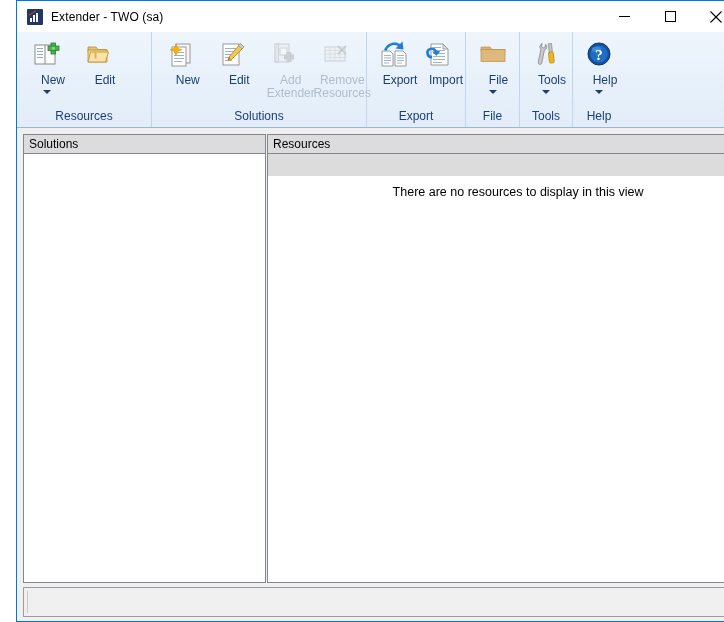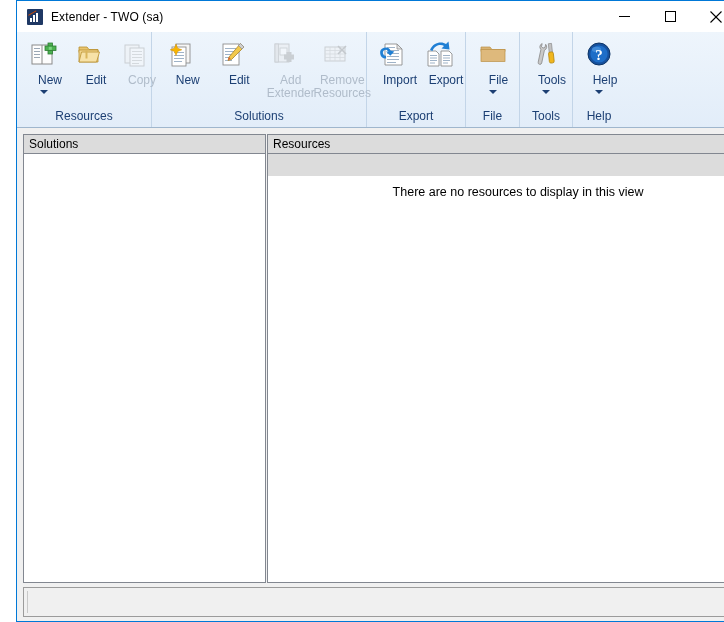--- a/index.html
+++ b/index.html
@@ -302,36 +302,20 @@
             <svg width="30" height="30" viewBox="0 0 30 30">
               <path d="M4 7 h8 l2 2.5 h9 v3 H4 Z" fill="#e8c46e" stroke="#b9912f" stroke-width="0.8"></path>
               <path d="M4 10 h19 v12 H4 Z" fill="#f3d791" stroke="#b9912f" stroke-width="0.8"></path>
               <path d="M6.5 12 h18 l-3 10 H4 Z" fill="#f7e2a8" stroke="#b9912f" stroke-width="0.8"></path>
               <rect x="10.5" y="10.5" width="2" height="8" fill="#d9b55c"></rect>
             </svg>
           </span>
           <span class="cap">Edit</span>
         </div>
 
-        <div class="rbtn disabled">
-          <span class="glyph">
-            <svg width="30" height="30" viewBox="0 0 30 30">
-              <rect x="4" y="5" width="14" height="18" fill="#f2f2f2" stroke="#9a9a9a" stroke-width="1"></rect>
-              <rect x="9" y="8" width="14" height="18" fill="#fafafa" stroke="#9a9a9a" stroke-width="1"></rect>
-              <g fill="#b5b5b5">
-                <rect x="11" y="11" width="10" height="1"></rect>
-                  <rect x="11" y="14" width="10" height="1"></rect>
-                <rect x="11" y="17" width="10" height="1"></rect>
-                  <rect x="11" y="20" width="10" height="1"></rect>
-                <rect x="11" y="23" width="7" height="1"></rect>
-              </g>
-            </svg>
-          </span>
-          <span class="cap">Copy</span>
-        </div>
       </div>
       <div class="rgroup-label">Resources</div>
     </div>
 
     <div class="rgroup" style="width:215px">
       <div class="rgroup-items">
         <div class="rbtn">
           <span class="glyph">
             <svg width="30" height="30" viewBox="0 0 30 30">
               <rect x="9" y="4" width="14" height="19" fill="#f6f6f6" stroke="#8f8f8f" stroke-width="0.9"></rect>
@@ -407,61 +391,61 @@
           </span>
           <span class="cap">Remove
 Resources</span>
         </div>
       </div>
       <div class="rgroup-label">Solutions</div>
     </div>
 
     <div class="rgroup" style="width:99px">
       <div class="rgroup-items">
+        <div class="rbtn">
+          <span class="glyph">
+            <svg width="30" height="30" viewBox="0 0 30 30">
+              <polygon points="3,11 11,11 14,14 14,26 3,26" fill="#ffffff" stroke="#8f8f8f" stroke-width="0.9"></polygon>
+              <g fill="#9fb3c8">
+                <rect x="5" y="15" width="7" height="1"></rect>
+                  <rect x="5" y="17.5" width="7" height="1"></rect>
+                <rect x="5" y="20" width="7" height="1"></rect>
+                  <rect x="5" y="22.5" width="5" height="1"></rect>
+              </g>
+              <polygon points="16,11 24,11 27,14 27,26 16,26" fill="#ffffff" stroke="#8f8f8f" stroke-width="0.9"></polygon>
+              <g fill="#9fb3c8">
+                <rect x="18" y="15" width="7" height="1"></rect>
+                  <rect x="18" y="17.5" width="7" height="1"></rect>
+                <rect x="18" y="20" width="7" height="1"></rect>
+                  <rect x="18" y="22.5" width="5" height="1"></rect>
+              </g>
+              <path d="M5 10 C8 2 17 1 21 4 l2.5 -2.5 l1 8 l-8 -1 l2.5 -2.5 C16 4 9.5 5 7.5 11 z" fill="#1f7fd4"></path>
+            </svg>
+          </span>
+          <span class="cap">Export</span>
+        </div>
+
         <div class="rbtn">
           <span class="glyph">
             <svg width="30" height="30" viewBox="0 0 30 30">
               <polygon points="6,4 18,4 23,9 23,25 6,25" fill="#ffffff" stroke="#8f8f8f" stroke-width="0.9"></polygon>
               <polygon points="18,4 23,9 18,9" fill="#e4e4e4" stroke="#8f8f8f" stroke-width="0.8"></polygon>
               <g fill="#9fb3c8">
                 <rect x="8" y="7" width="8" height="1"></rect>
                   <rect x="8" y="10" width="12" height="1"></rect>
                 <rect x="8" y="13" width="12" height="1"></rect>
                   <rect x="8" y="16" width="12" height="1"></rect>
                 <rect x="8" y="19" width="12" height="1"></rect>
                   <rect x="8" y="22" width="9" height="1"></rect>
               </g>
               <path d="M16.5 9.5 a6 6 0 1 0 -5 8.5 l0 -3 a3.2 3.2 0 1 1 2.6 -4.6 l-2.6 0 l4.6 4.6 l4.4 -4.6 z" fill="#1f7fd4" transform="translate(-3.5,2) scale(0.92)"></path>
             </svg>
           </span>
           <span class="cap">Import</span>
         </div>
-
-        <div class="rbtn">
-          <span class="glyph">
-            <svg width="30" height="30" viewBox="0 0 30 30">
-              <polygon points="3,11 11,11 14,14 14,26 3,26" fill="#ffffff" stroke="#8f8f8f" stroke-width="0.9"></polygon>
-              <g fill="#9fb3c8">
-                <rect x="5" y="15" width="7" height="1"></rect>
-                  <rect x="5" y="17.5" width="7" height="1"></rect>
-                <rect x="5" y="20" width="7" height="1"></rect>
-                  <rect x="5" y="22.5" width="5" height="1"></rect>
-              </g>
-              <polygon points="16,11 24,11 27,14 27,26 16,26" fill="#ffffff" stroke="#8f8f8f" stroke-width="0.9"></polygon>
-              <g fill="#9fb3c8">
-                <rect x="18" y="15" width="7" height="1"></rect>
-                  <rect x="18" y="17.5" width="7" height="1"></rect>
-                <rect x="18" y="20" width="7" height="1"></rect>
-                  <rect x="18" y="22.5" width="5" height="1"></rect>
-              </g>
-              <path d="M5 10 C8 2 17 1 21 4 l2.5 -2.5 l1 8 l-8 -1 l2.5 -2.5 C16 4 9.5 5 7.5 11 z" fill="#1f7fd4"></path>
-            </svg>
-          </span>
-          <span class="cap">Export</span>
-        </div>
       </div>
       <div class="rgroup-label">Export</div>
     </div>
 
     <div class="rgroup" style="width:54px">
       <div class="rgroup-items" style="justify-content:center">
         <div class="rbtn">
           <span class="glyph">
             <svg width="30" height="30" viewBox="0 0 30 30">
               <path d="M3 7 h9 l2 2.5 h13 v2 H3 Z" fill="#d8b373" stroke="#bb9146" stroke-width="0.7"></path>

